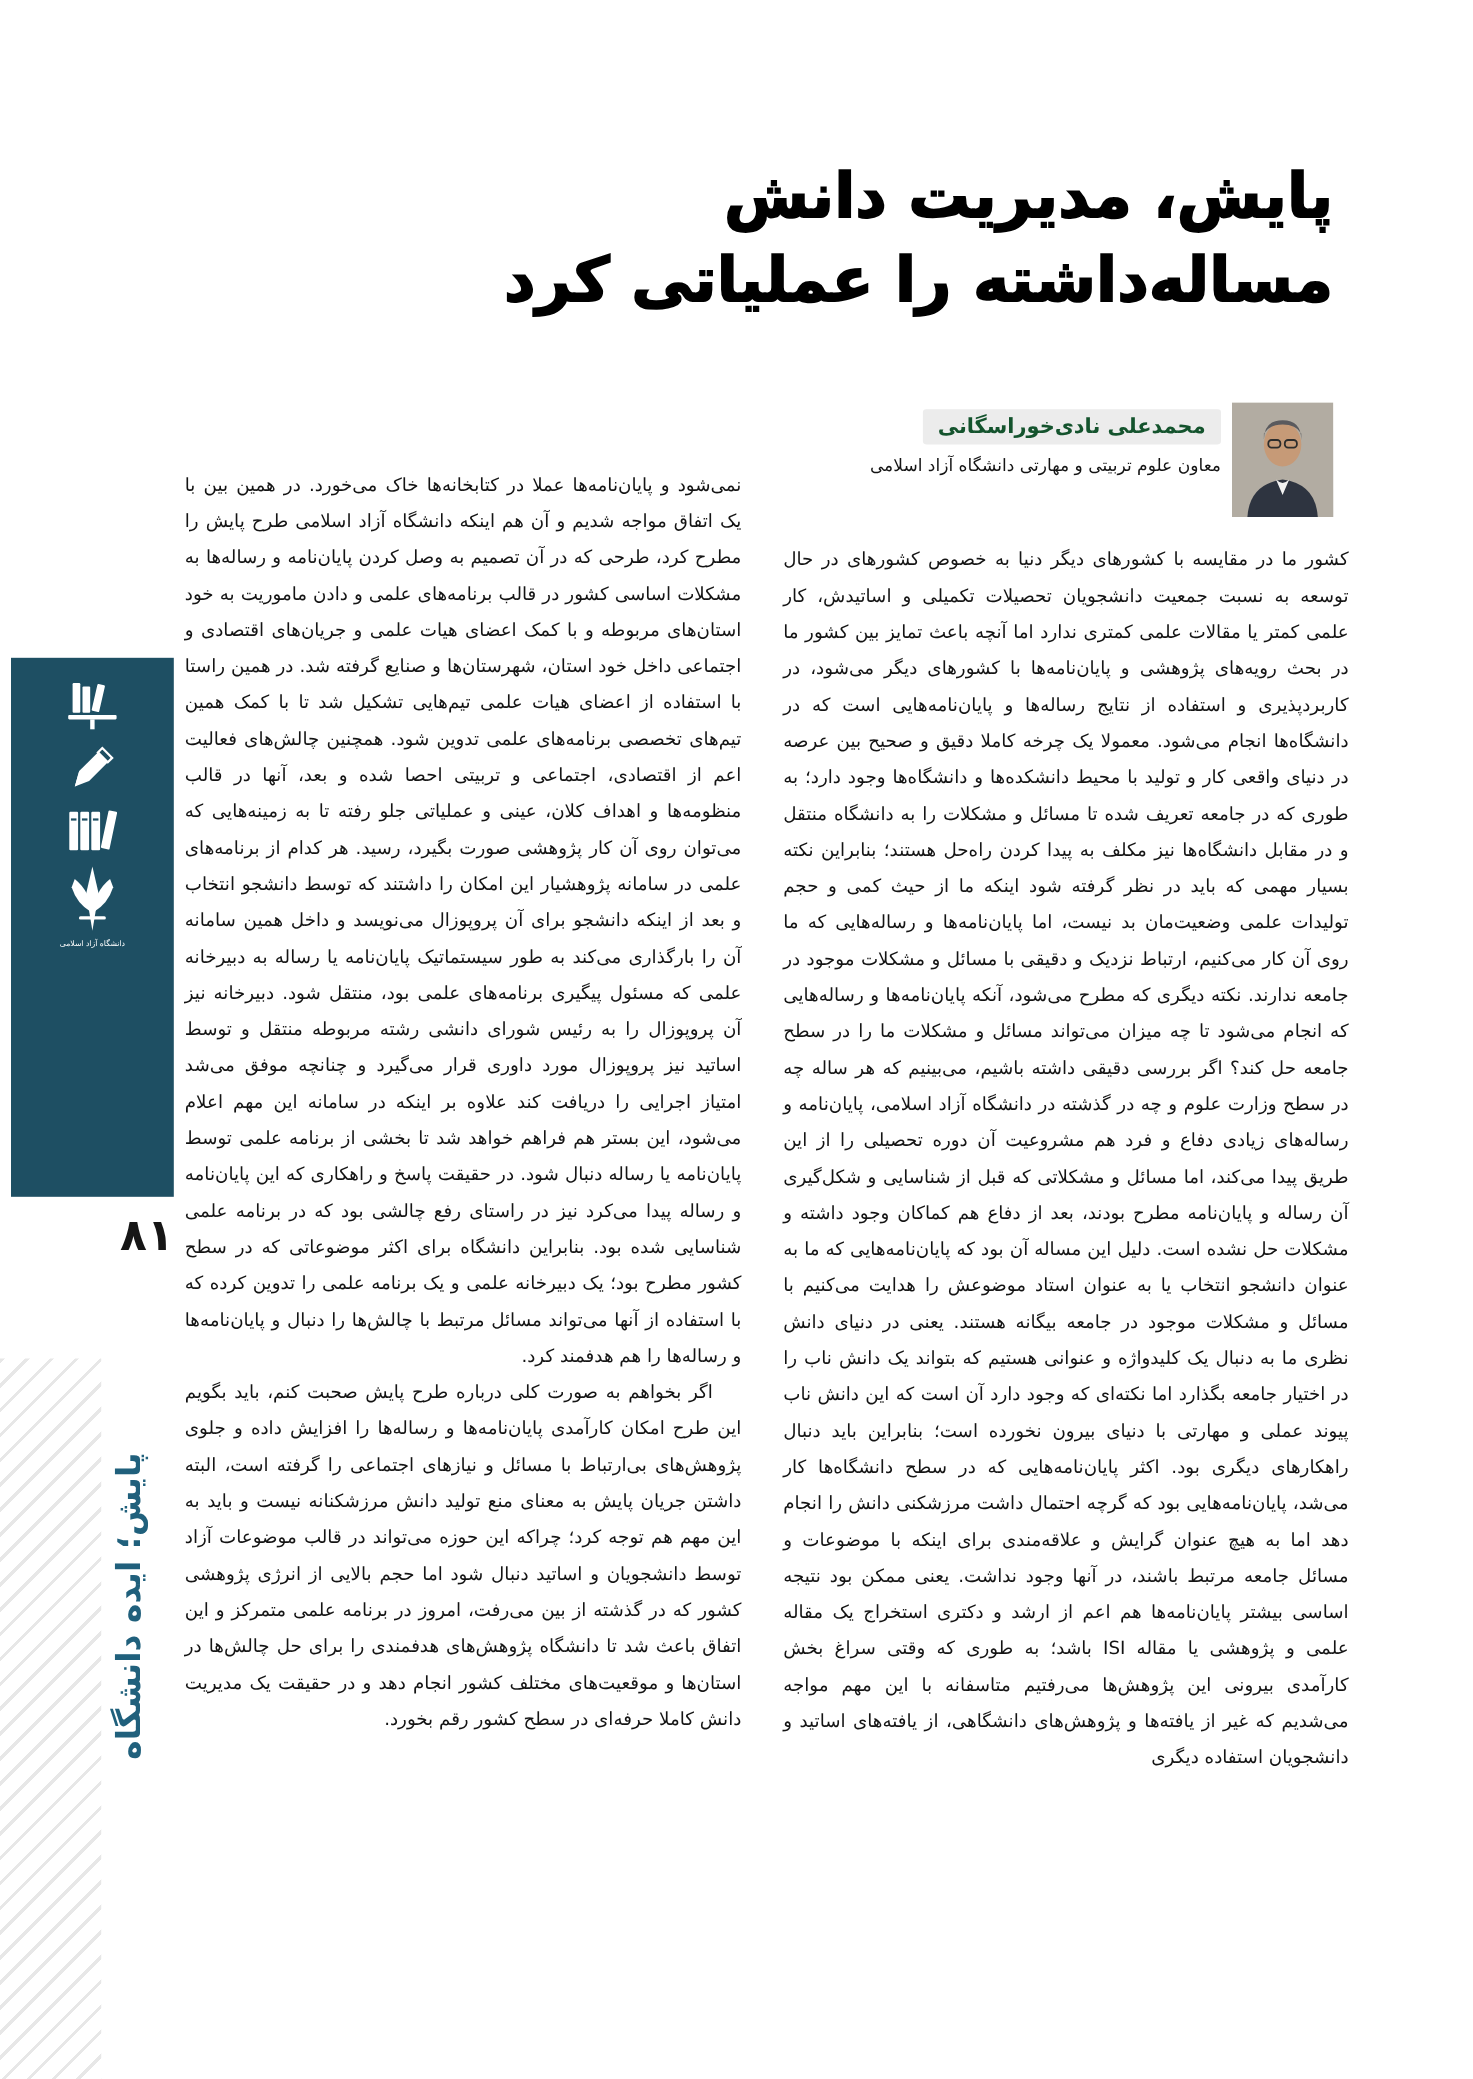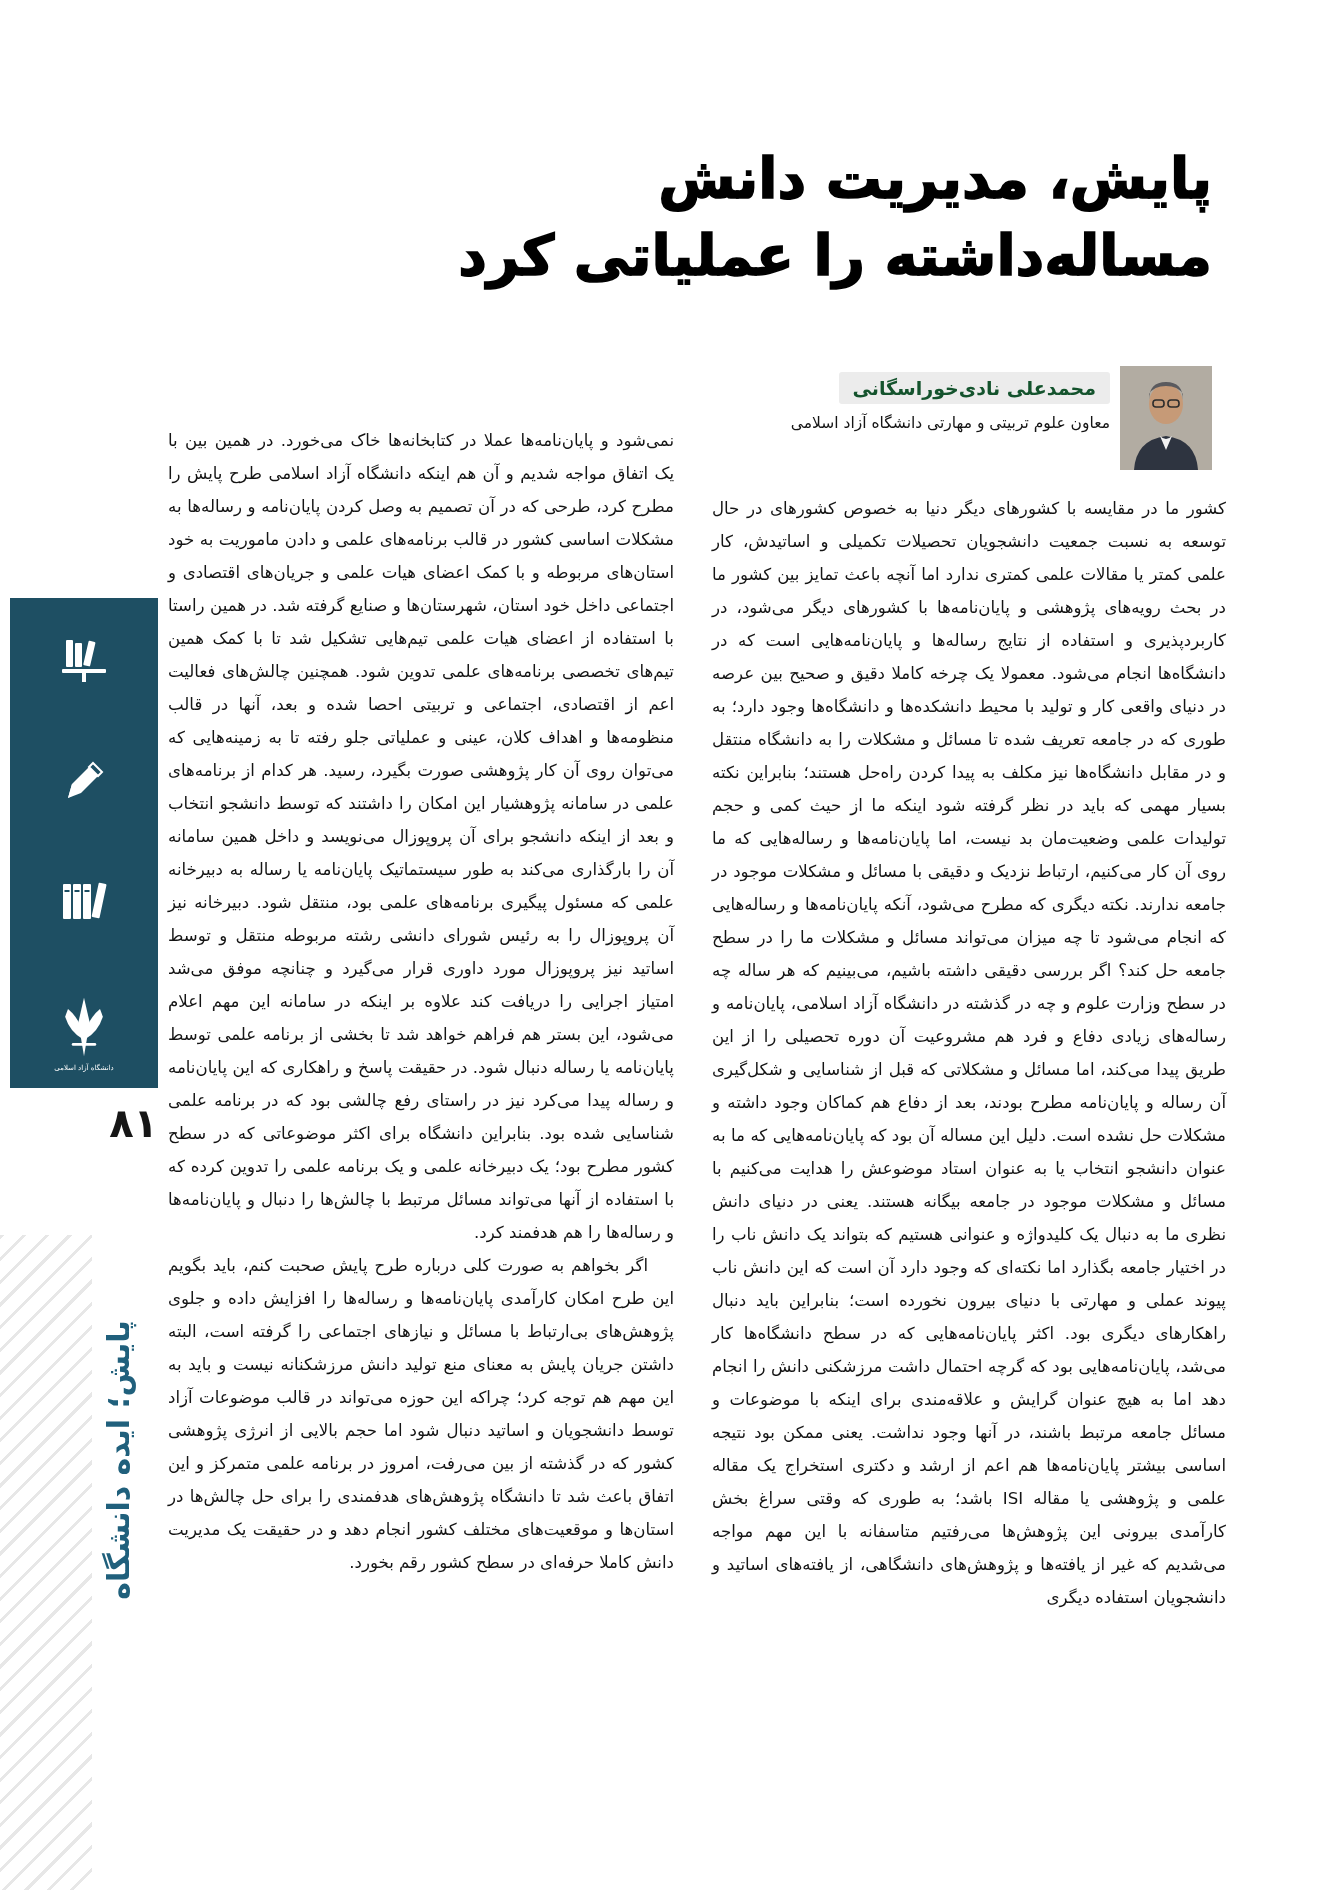--- a/index.html
+++ b/index.html
@@ -41,21 +41,21 @@
   }
   .col p{margin:0;}
   .col p.indent{text-indent:26px;}
   .col-right{top:492px;right:113px;width:514px;}
   .col-left{top:400px;left:168px;width:506px;margin-top:24px;}
 
   
   .side-box{
     position:absolute;left:10px;top:598px;width:148px;height:490px;
     background:#1e4f63;display:flex;flex-direction:column;align-items:center;
-    justify-content:space-between;padding:31px 0 16px;box-sizing:border-box;
+    padding:12px 0 16px;box-sizing:border-box;
   }
   .side-icon{width:58px;height:58px;display:flex;align-items:center;justify-content:center;}
   .logo-wrap{display:flex;flex-direction:column;align-items:center;gap:4px;}
   .logo-caption{color:#ffffff;font-size:7px;white-space:nowrap;}
 
   .page-num{
     position:absolute;left:10px;top:1100px;width:148px;text-align:right;
     color:#161616;font-size:40px;font-weight:bold;
   }
 

